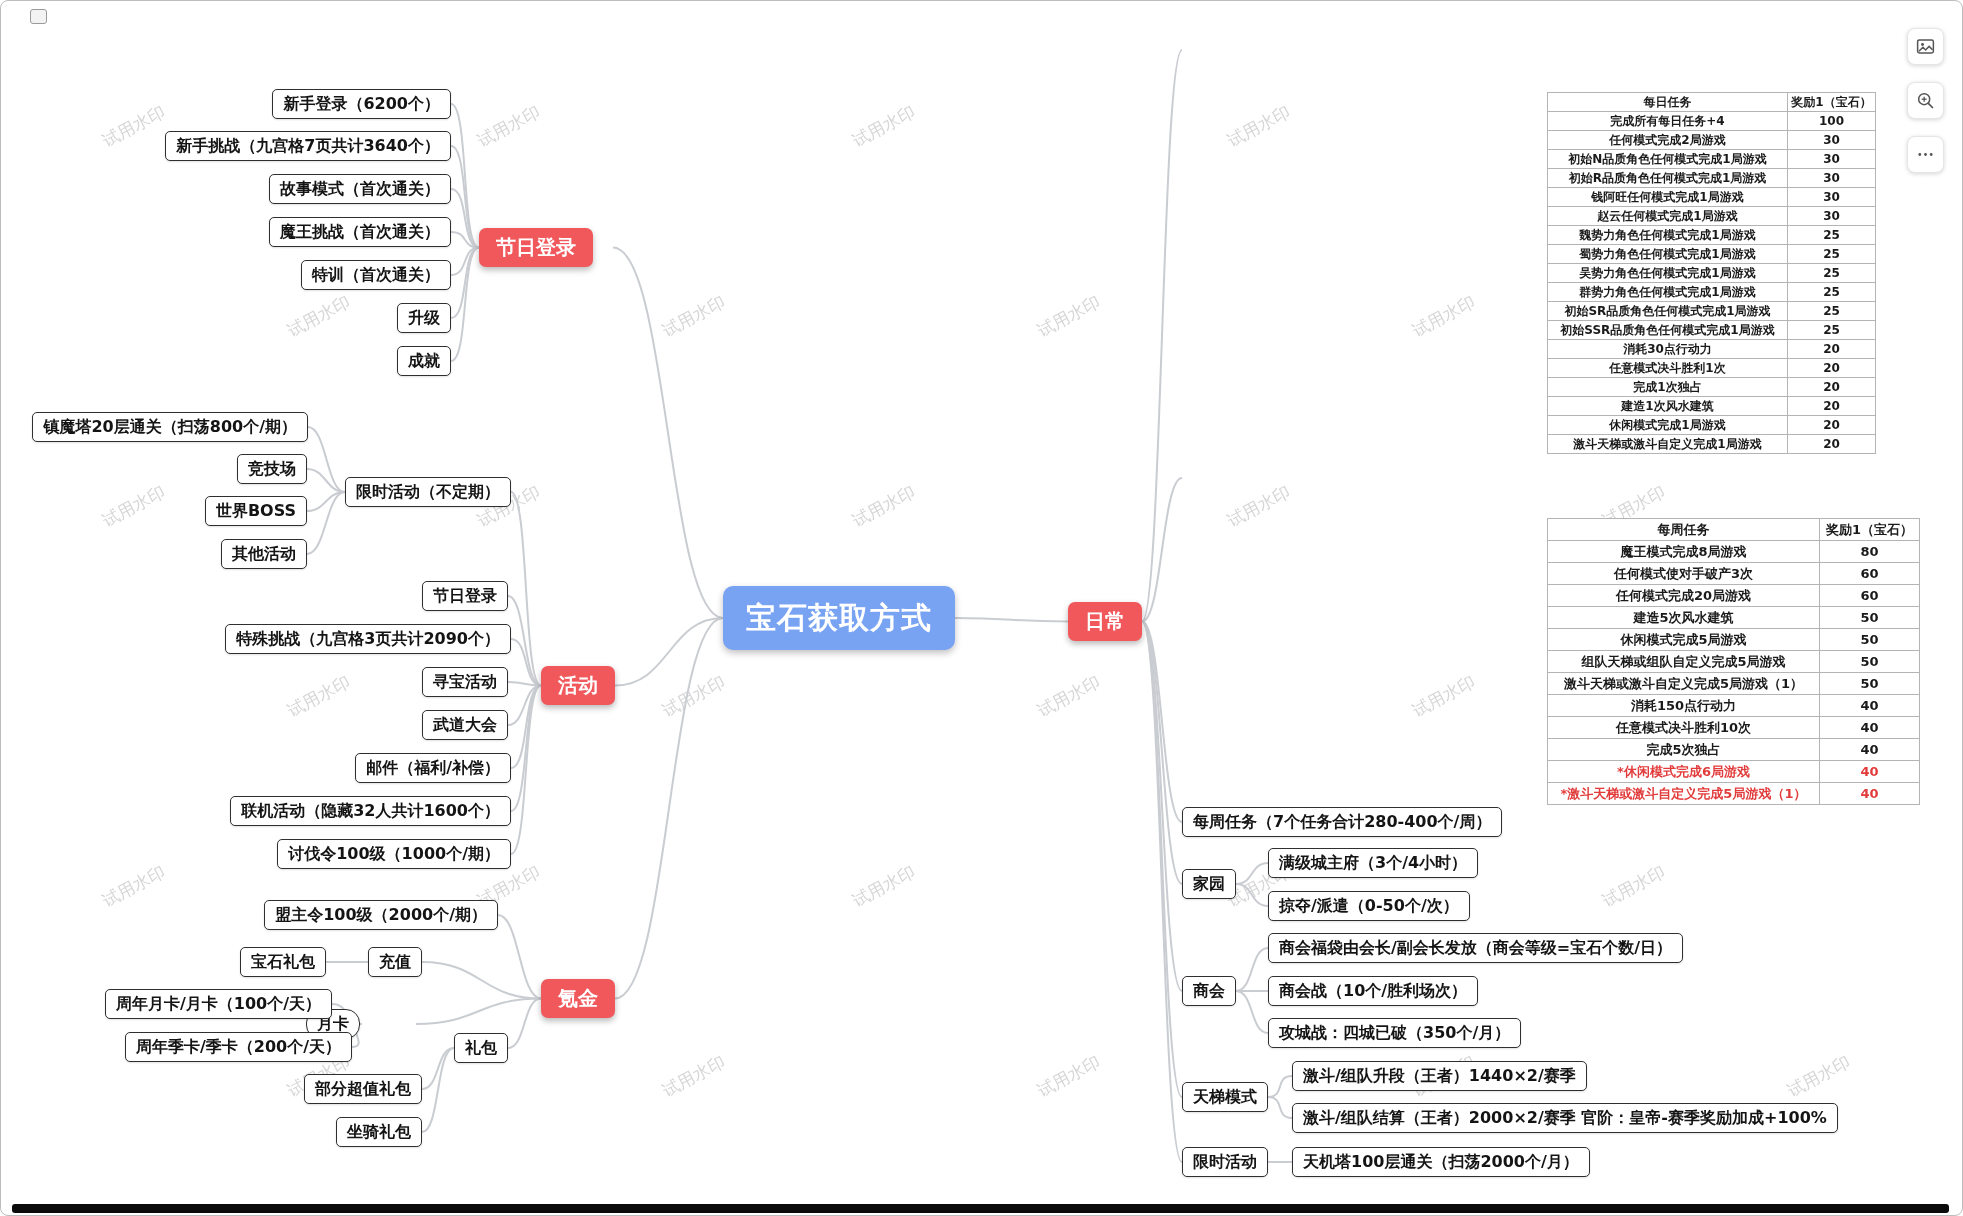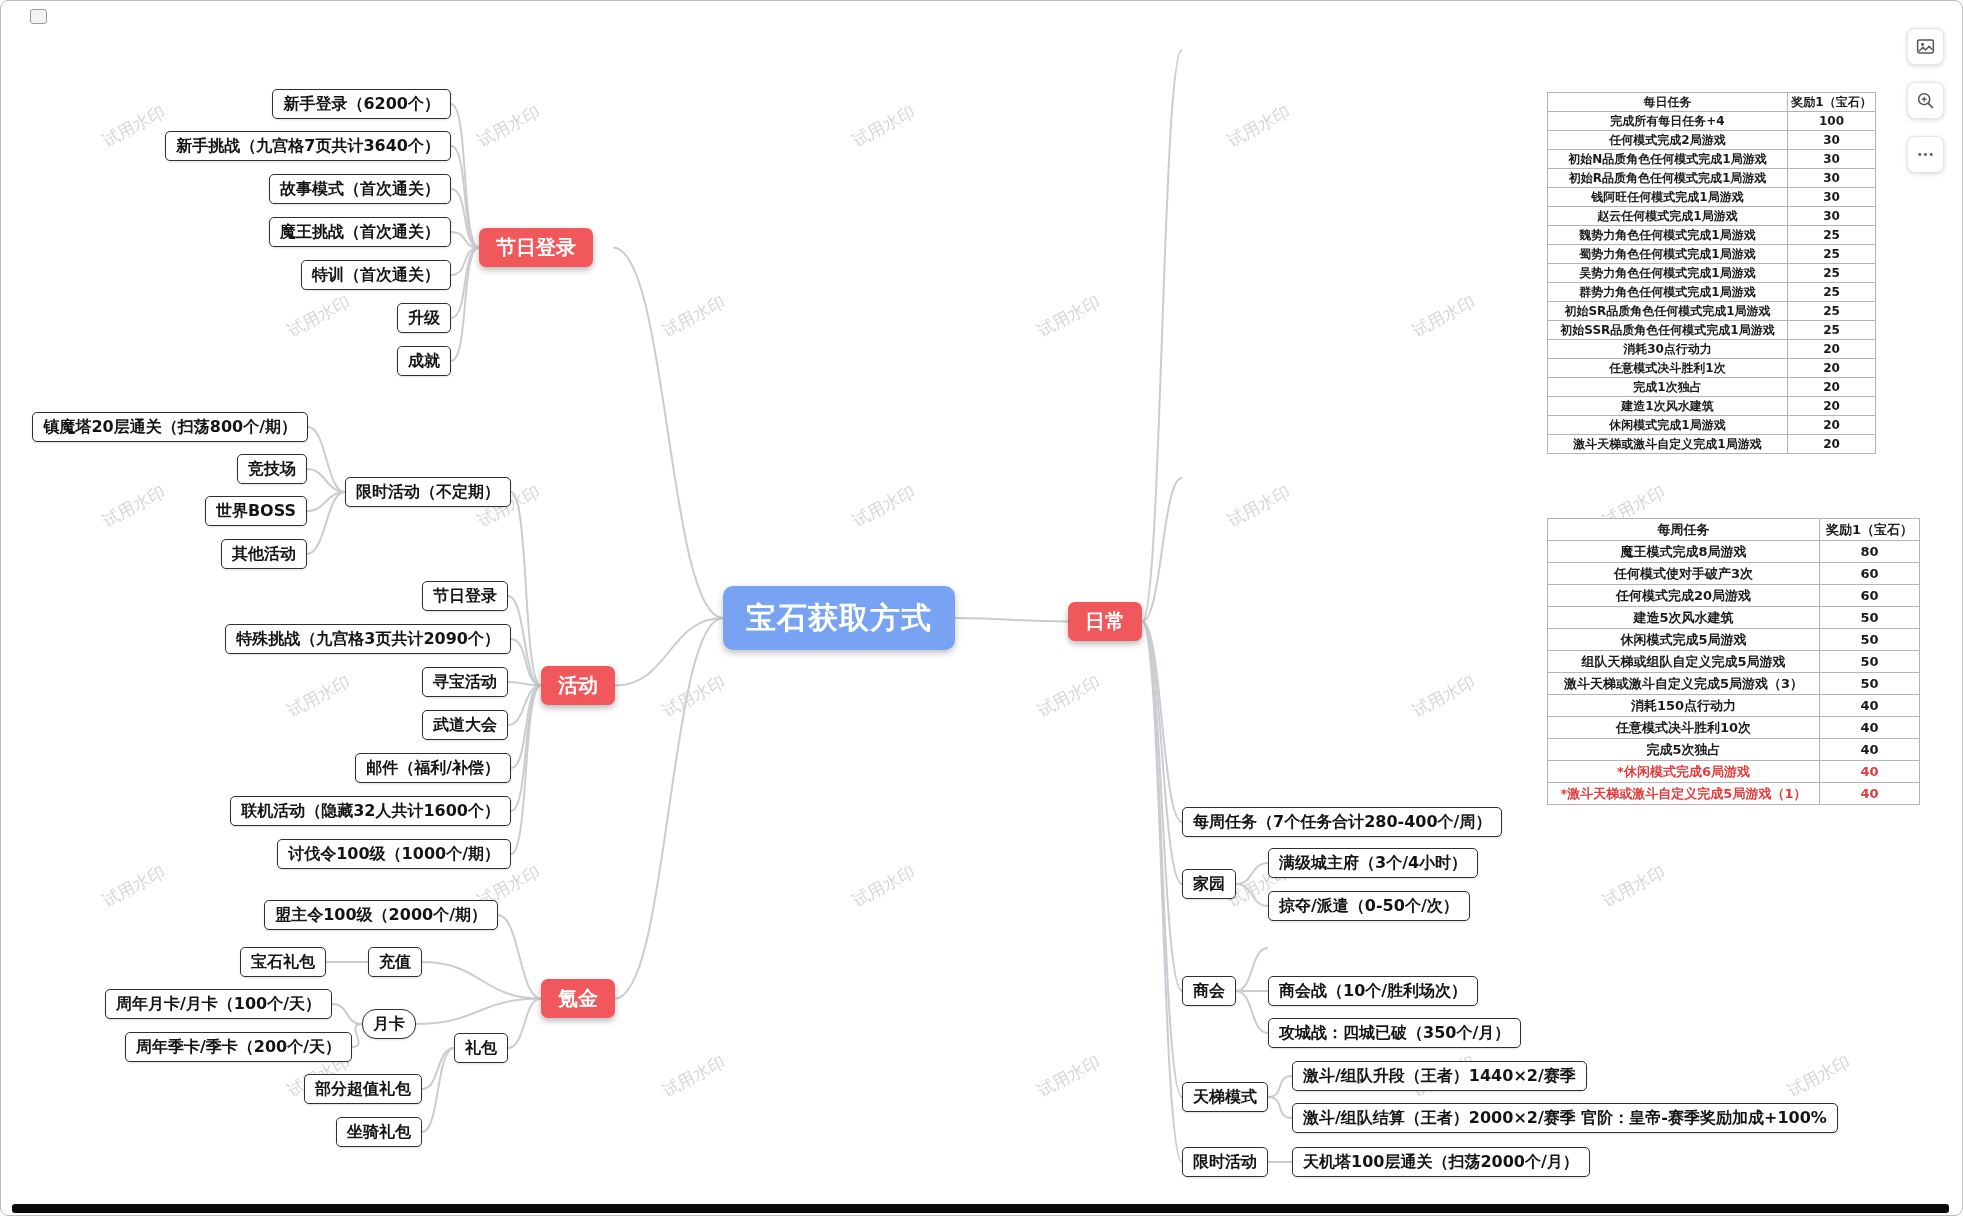--- a/index.html
+++ b/index.html
@@ -137,36 +137,37 @@
   <div class="node leaf" id="act7" style="right:1452px;top:796px;">联机活动（隐藏32人共计1600个）</div>
   <div class="node leaf" id="act8" style="right:1452px;top:839px;">讨伐令100级（1000个/期）</div>
 
   <div class="node leaf" id="lim1" style="right:1655px;top:412px;">镇魔塔20层通关（扫荡800个/期）</div>
   <div class="node leaf" id="lim2" style="right:1656px;top:454px;">竞技场</div>
   <div class="node leaf" id="lim3" style="right:1656px;top:496px;">世界BOSS</div>
   <div class="node leaf" id="lim4" style="right:1656px;top:539px;">其他活动</div>
 
   <div class="node leaf" id="pay1" style="right:1465px;top:900px;">盟主令100级（2000个/期）</div>
   <div class="node leaf" id="pay2" style="right:1541px;top:947px;">充值</div>
-  <div class="node leaf" id="pay3" style="right:1547px;top:1009px;border-radius:14px;">月卡</div>
+  <div class="node leaf" id="pay3" style="right:1603px;top:1009px;border-radius:14px;">月卡</div>
   <div class="node leaf" id="pay4" style="right:1455px;top:1033px;">礼包</div>
   <div class="node leaf" id="pay2a" style="right:1637px;top:947px;">宝石礼包</div>
   <div class="node leaf" id="pay3a" style="right:1631px;top:989px;">周年月卡/月卡（100个/天）</div>
   <div class="node leaf" id="pay3b" style="right:1611px;top:1032px;">周年季卡/季卡（200个/天）</div>
   <div class="node leaf" id="pay4a" style="right:1541px;top:1074px;">部分超值礼包</div>
   <div class="node leaf" id="pay4b" style="right:1541px;top:1117px;">坐骑礼包</div>
 
   <div class="node leaf" id="daily3" style="left:1182px;top:807px;">每周任务（7个任务合计280-400个/周）</div>
   <div class="node leaf" id="daily4" style="left:1182px;top:869px;">家园</div>
   <div class="node leaf" id="daily5" style="left:1182px;top:976px;">商会</div>
   <div class="node leaf" id="daily6" style="left:1182px;top:1082px;">天梯模式</div>
   <div class="node leaf" id="daily7" style="left:1182px;top:1147px;">限时活动</div>
 
   <div class="node leaf" id="home1" style="left:1268px;top:848px;">满级城主府（3个/4小时）</div>
   <div class="node leaf" id="home2" style="left:1268px;top:891px;">掠夺/派遣（0-50个/次）</div>
+  <div class="node leaf" id="guild1" style="left:1268px;top:933px;">商会福袋由会长/副会长发放（商会等级=宝石个数/日）</div>
   <div class="node leaf" id="guild2" style="left:1268px;top:976px;">商会战（10个/胜利场次）</div>
   <div class="node leaf" id="guild3" style="left:1268px;top:1018px;">攻城战：四城已破（350个/月）</div>
   <div class="node leaf" id="ladder1" style="left:1292px;top:1061px;">激斗/组队升段（王者）1440×2/赛季</div>
   <div class="node leaf" id="ladder2" style="left:1292px;top:1103px;">激斗/组队结算（王者）2000×2/赛季 官阶：皇帝-赛季奖励加成+100%</div>
   <div class="node leaf" id="dlim1" style="left:1292px;top:1147px;">天机塔100层通关（扫荡2000个/月）</div>
 
   <table class="task-table" id="daily-table">
     <colgroup>
         <col style="width:240px">
         <col style="width:88px">
@@ -283,21 +284,21 @@
         </tr>
         <tr>
           <td>休闲模式完成5局游戏</td>
           <td>50</td>
         </tr>
         <tr>
           <td>组队天梯或组队自定义完成5局游戏</td>
           <td>50</td>
         </tr>
         <tr>
-          <td>激斗天梯或激斗自定义完成5局游戏（3）</td>
+          <td>激斗天梯或激斗自定义完成5局游戏（1）</td>
           <td>50</td>
         </tr>
         <tr>
           <td>消耗150点行动力</td>
           <td>40</td>
         </tr>
         <tr>
           <td>任意模式决斗胜利10次</td>
           <td>40</td>
         </tr>

